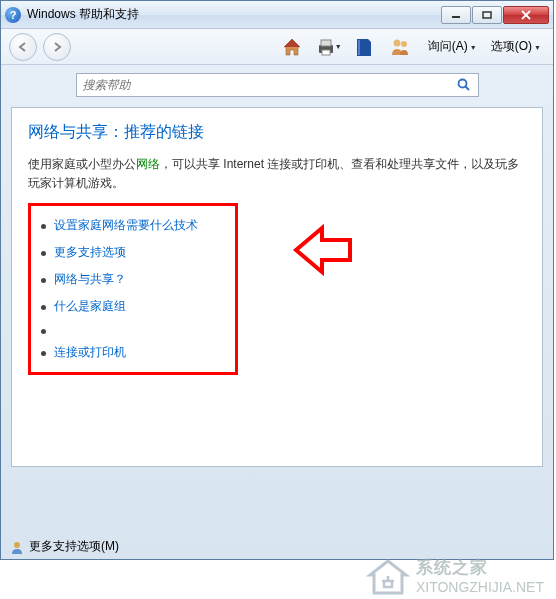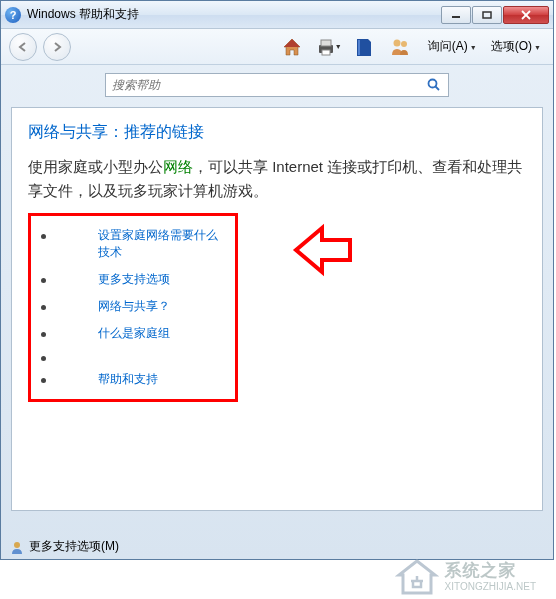--- a/index.html
+++ b/index.html
@@ -98,21 +98,21 @@
       cursor: pointer;
       padding: 2px 4px;
     }
     .dropdown-arrow { font-size: 7px; margin-left: 2px; color: #333; }
     .search-row {
       padding: 8px 14px 4px;
       display: flex;
       justify-content: center;
     }
     .search-box {
-      width: 344px;
+      width: 403px;
       height: 24px;
       border: 1px solid #a0b0c0;
       background: #fff;
       display: flex;
       align-items: center;
       padding: 0 4px;
     }
     .search-input {
       flex: 1;
       border: none;
@@ -129,33 +129,33 @@
       align-items: center;
       justify-content: center;
       color: #3070c0;
       font-size: 13px;
       cursor: pointer;
     }
     .content-outer {
       margin: 6px 10px;
       border: 1px solid #b0c0d0;
       background: #fff;
-      height: 404px;
+      height: 360px;
       overflow: hidden;
       padding: 14px 16px;
       position: relative;
     }
     .heading {
       color: #0066cc;
       font-size: 16px;
       font-weight: normal;
       margin-bottom: 12px;
     }
     .intro {
-      font-size: 15px;
+      font-size: 12px;
       color: #333;
       line-height: 1.6;
       margin-bottom: 10px;
     }
     .intro .green { color: #008000; }
     .link-list {
       border: 3px solid #ff0000;
       width: 210px;
       padding: 6px 10px 6px 6px;
       list-style: none;
@@ -166,21 +166,21 @@
       padding: 5px 0;
       font-size: 12px;
     }
     .bullet {
       width: 5px; height: 5px;
       background: #444;
       border-radius: 50%;
       margin: 4px 8px 0 4px;
       flex-shrink: 0;
     }
-    .link-text { color: #0066cc; cursor: pointer; margin-left: 44px; }
+    .link-text { color: #0066cc; cursor: pointer; }
     .arrow-annotation {
       position: absolute;
       left: 280px;
       top: 114px;
     }
     .footer-row {
       position: absolute;
       bottom: 4px;
       left: 8px;
       display: flex;
@@ -190,34 +190,34 @@
     .footer-icon {
       width: 16px; height: 16px;
       margin-right: 4px;
       display: flex;
       align-items: center;
       justify-content: center;
       font-size: 14px;
     }
     .watermark {
       position: absolute;
-      right: 20px;
+      right: 12px;
       bottom: 2px;
       display: flex;
       align-items: center;
       color: #9aa;
       opacity: 0.65;
     }
     .watermark-icon {
       width: 44px; height: 40px;
       margin-right: 6px;
     }
     .watermark-text { font-size: 11px; line-height: 1.2; text-align: left; }
     .watermark-cn { font-size: 17px; font-weight: bold; letter-spacing: 1px; }
-    .watermark-url { font-size: 10px; }
+    .watermark-url { font-size: 14px; }
   </style>
 </head>
 <body>
 
 <div class="window">
   <div class="titlebar">
     <div class="titlebar-icon">?</div>
     <div class="titlebar-text">Windows 帮助和支持</div>
     <div class="win-buttons">
       <div class="win-btn">
@@ -316,21 +316,21 @@
         </li>
       <li>
           <span class="bullet"></span>
           <span class="link-text">什么是家庭组</span>
         </li>
       <li>
           <span class="bullet"></span>
         </li>
       <li>
           <span class="bullet"></span>
-          <span class="link-text">帮助和支持</span>
+          <span class="link-text">连接或打印机</span>
         </li>
     </ul>
 
     <div class="arrow-annotation">
       <svg width="64" height="56">
         <path d="M4 28 L30 6 L30 18 L58 18 L58 38 L30 38 L30 50 Z" fill="none" stroke="#ff0000" stroke-width="4" stroke-linejoin="miter"></path>
       </svg>
     </div>
   </div>
 

